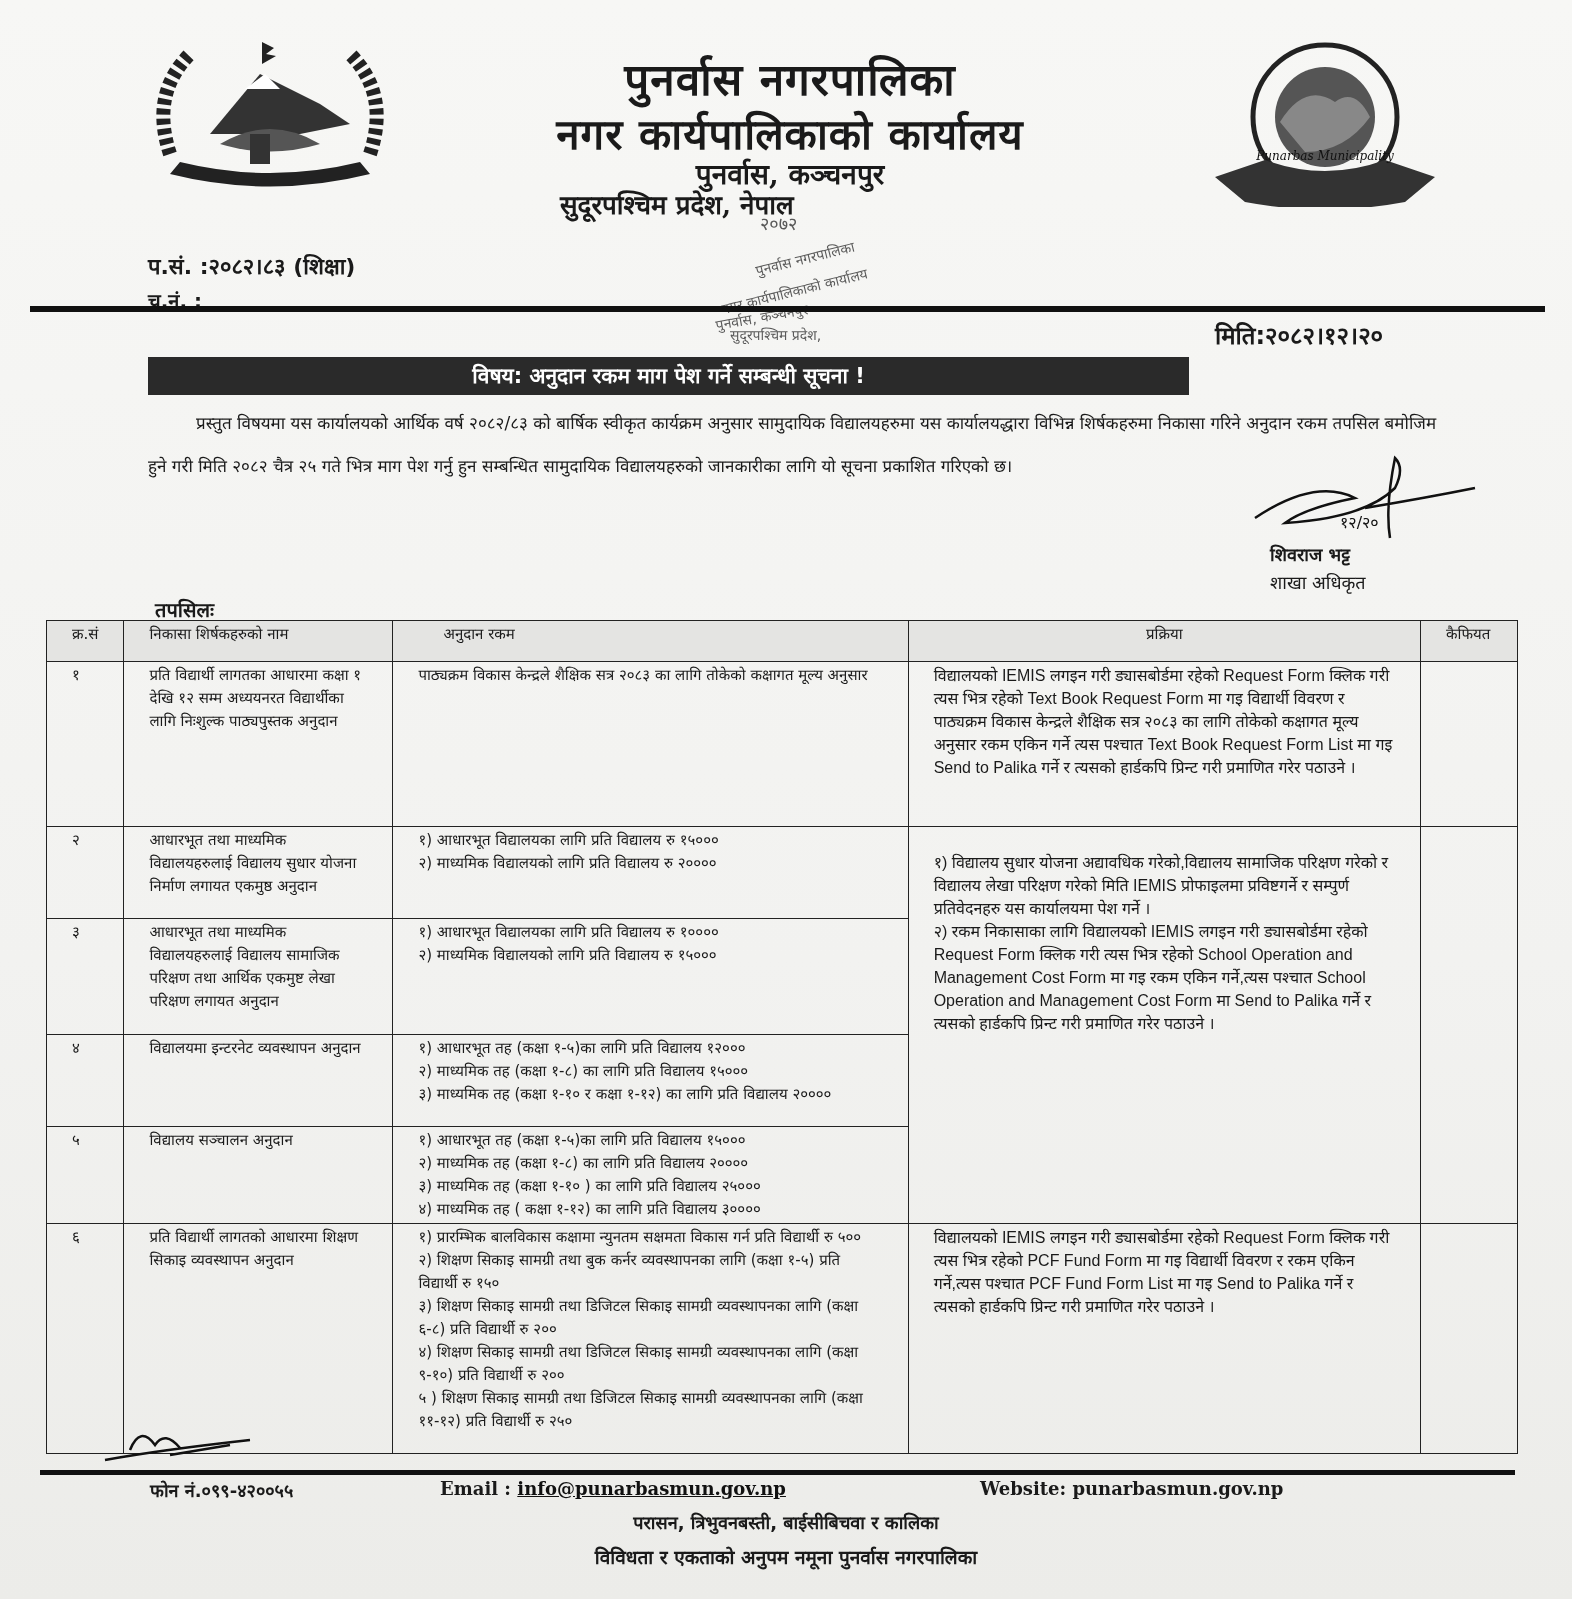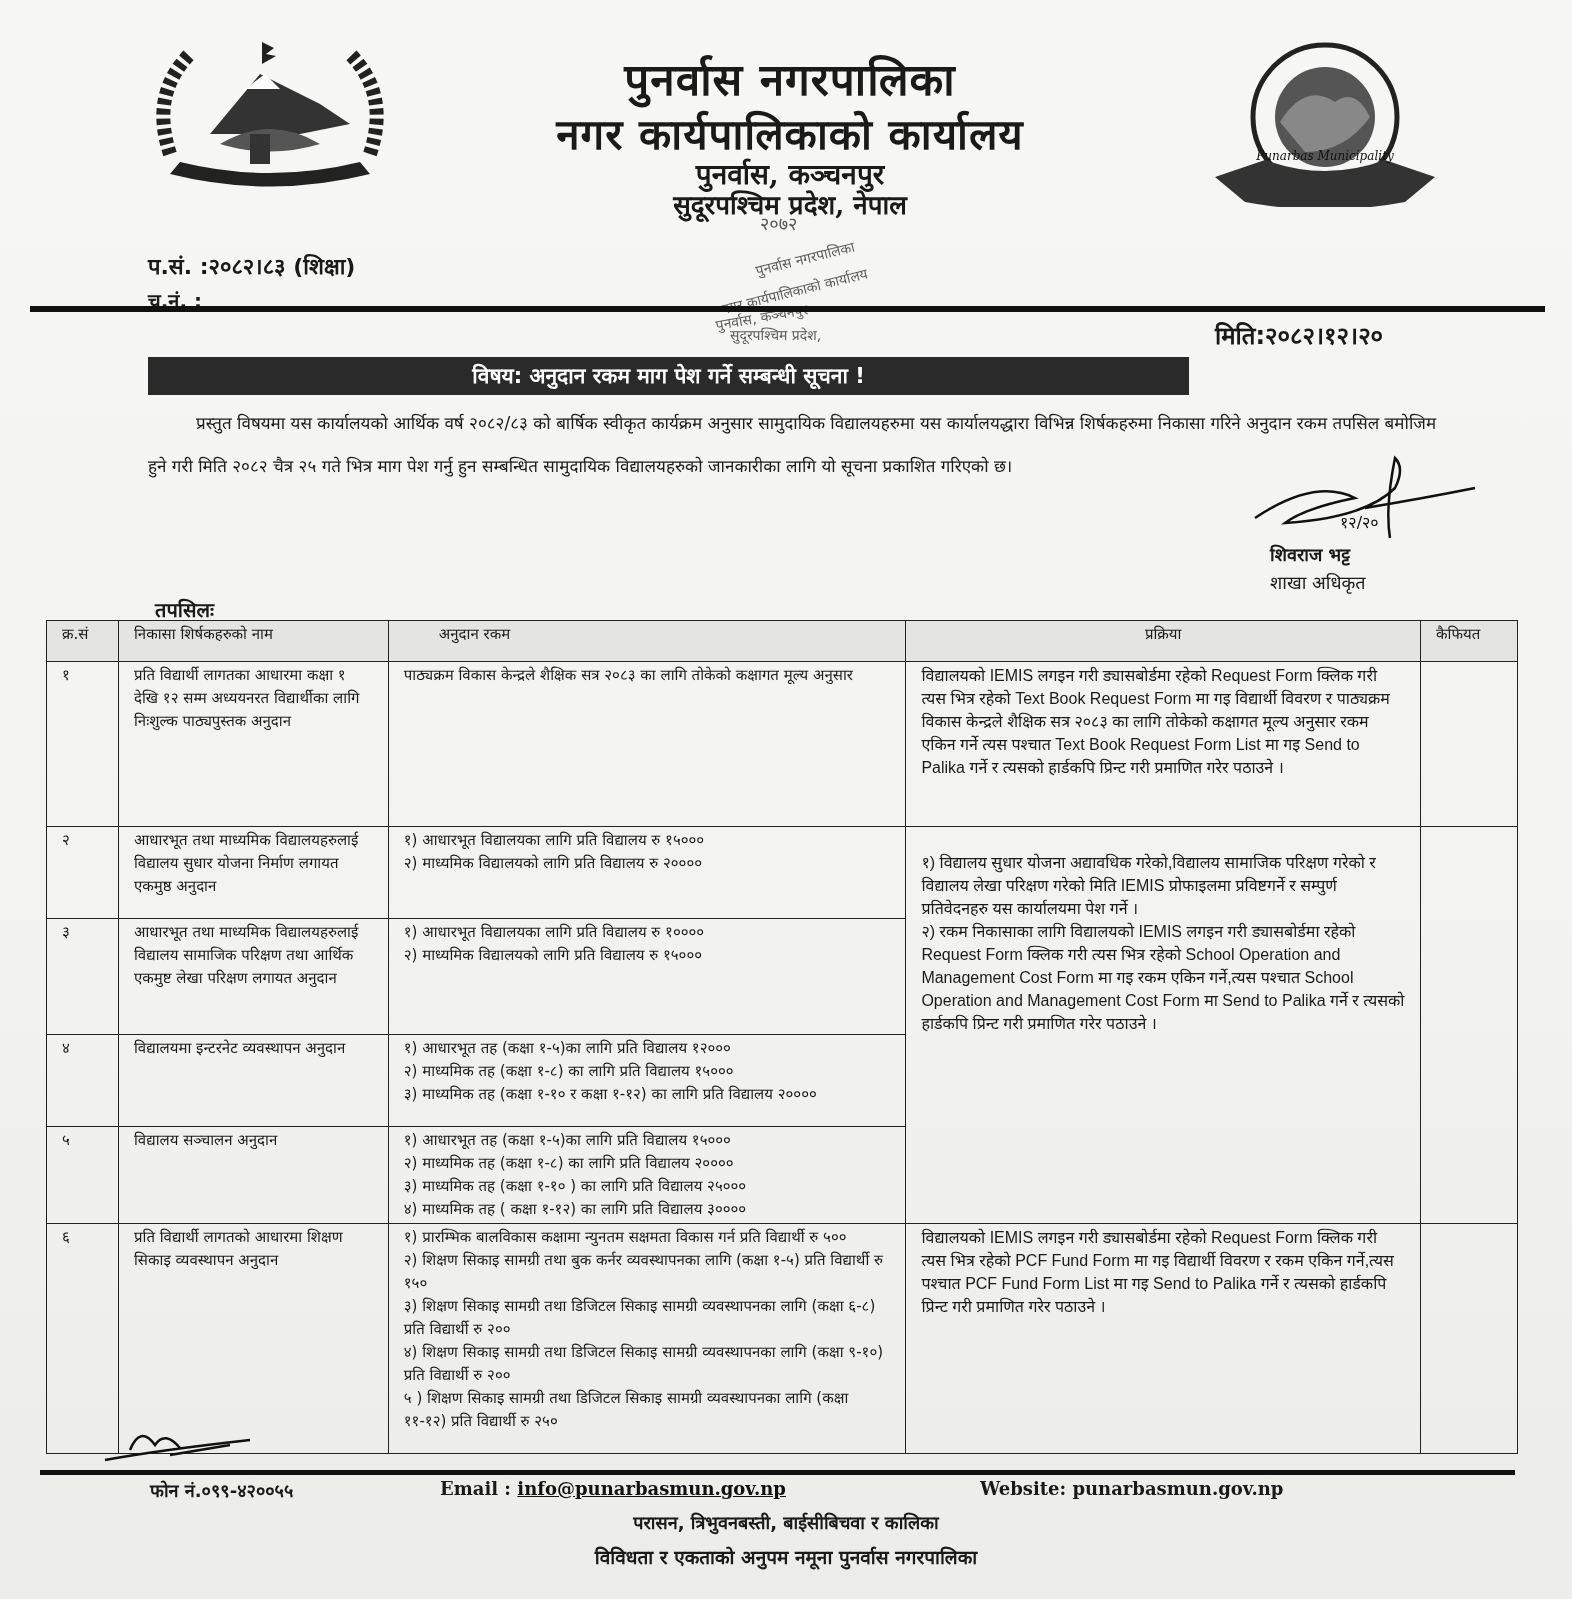--- a/index.html
+++ b/index.html
@@ -9,38 +9,38 @@
           background:linear-gradient(180deg,#f7f7f5 0%,#f2f2f0 60%,#ecece9 100%); }
   .abs { position:absolute; }
   .emblem-left { left:150px; top:34px; width:240px; height:160px; }
   .emblem-right { left:1205px; top:42px; width:240px; height:165px; }
   .h-title1 { left:470px; top:48px; width:640px; text-align:center; font-family:"DejaVu Serif", serif;
               font-size:44px; font-weight:bold; letter-spacing:1px; }
   .h-title2 { left:440px; top:104px; width:700px; text-align:center; font-family:"DejaVu Serif", serif;
               font-size:42px; font-weight:bold; letter-spacing:1px; }
   .h-addr1 { left:560px; top:154px; width:460px; text-align:center; font-family:"DejaVu Serif", serif;
              font-size:28px; font-weight:bold; }
-  .h-addr2 { left:560px; top:186px; width:460px; text-align:center; font-family:"DejaVu Serif", serif;
+  .h-addr2 { left:560px; top:186px; width:460px; text-align:left; font-family:"DejaVu Serif", serif;
              font-size:26px; font-weight:bold; }
   .ref { left:148px; top:250px; font-size:22px; font-weight:bold; }
   .chalan { left:148px; top:287px; font-size:20px; font-weight:bold; }
   .rule-top { left:30px; top:306px; width:1515px; height:6px; background:#111; }
   .date { left:1215px; top:318px; font-size:24px; font-weight:bold; }
   .stamp { left:700px; top:200px; width:250px; height:150px; }
   .subject-bar { left:148px; top:357px; width:1041px; height:38px; background:#2a2a2a; color:#fff;
                  text-align:center; font-size:21px; font-weight:bold; line-height:38px; }
   .para { left:148px; top:402px; width:1290px; font-size:17px; line-height:43px; }
   .para .indent { display:inline-block; width:48px; }
   .sign-area { left:1245px; top:448px; width:280px; height:170px; }
   .signame { left:1270px; top:542px; font-size:18px; font-weight:bold; }
   .sigtitle { left:1270px; top:570px; font-size:18px; font-weight:normal; }
   .tapasil { left:155px; top:596px; font-size:20px; font-weight:bold; }
   table.grid { position:absolute; left:46px; top:620px; width:1472px; border-collapse:collapse;
                font-size:15px; line-height:23px; }
-  table.grid th, table.grid td { border:1.6px solid #222; vertical-align:top; padding:2px 15px; }
+  table.grid th, table.grid td { border:1.6px solid #222; vertical-align:top; padding:2px 25px; }
   table.grid th { font-weight:normal; height:36px; background:#e4e4e2; text-align:left; }
   table.grid th.c { text-align:center; }
   .proc { font-family:"Liberation Sans", sans-serif; font-size:16px; line-height:23px; }
   .amount-line { display:block; }
   .rule-bottom { left:40px; top:1470px; width:1475px; height:5px; background:#111; }
   .foot1 { left:150px; top:1478px; width:1400px; font-size:18px; font-weight:bold; }
   .foot1 .phone { position:absolute; left:0; }
   .foot1 .email { position:absolute; left:290px; font-family:"DejaVu Serif", serif; }
   .foot1 .email a { color:#111; text-decoration:underline; }
   .foot1 .web { position:absolute; left:830px; font-family:"DejaVu Serif", serif; }

